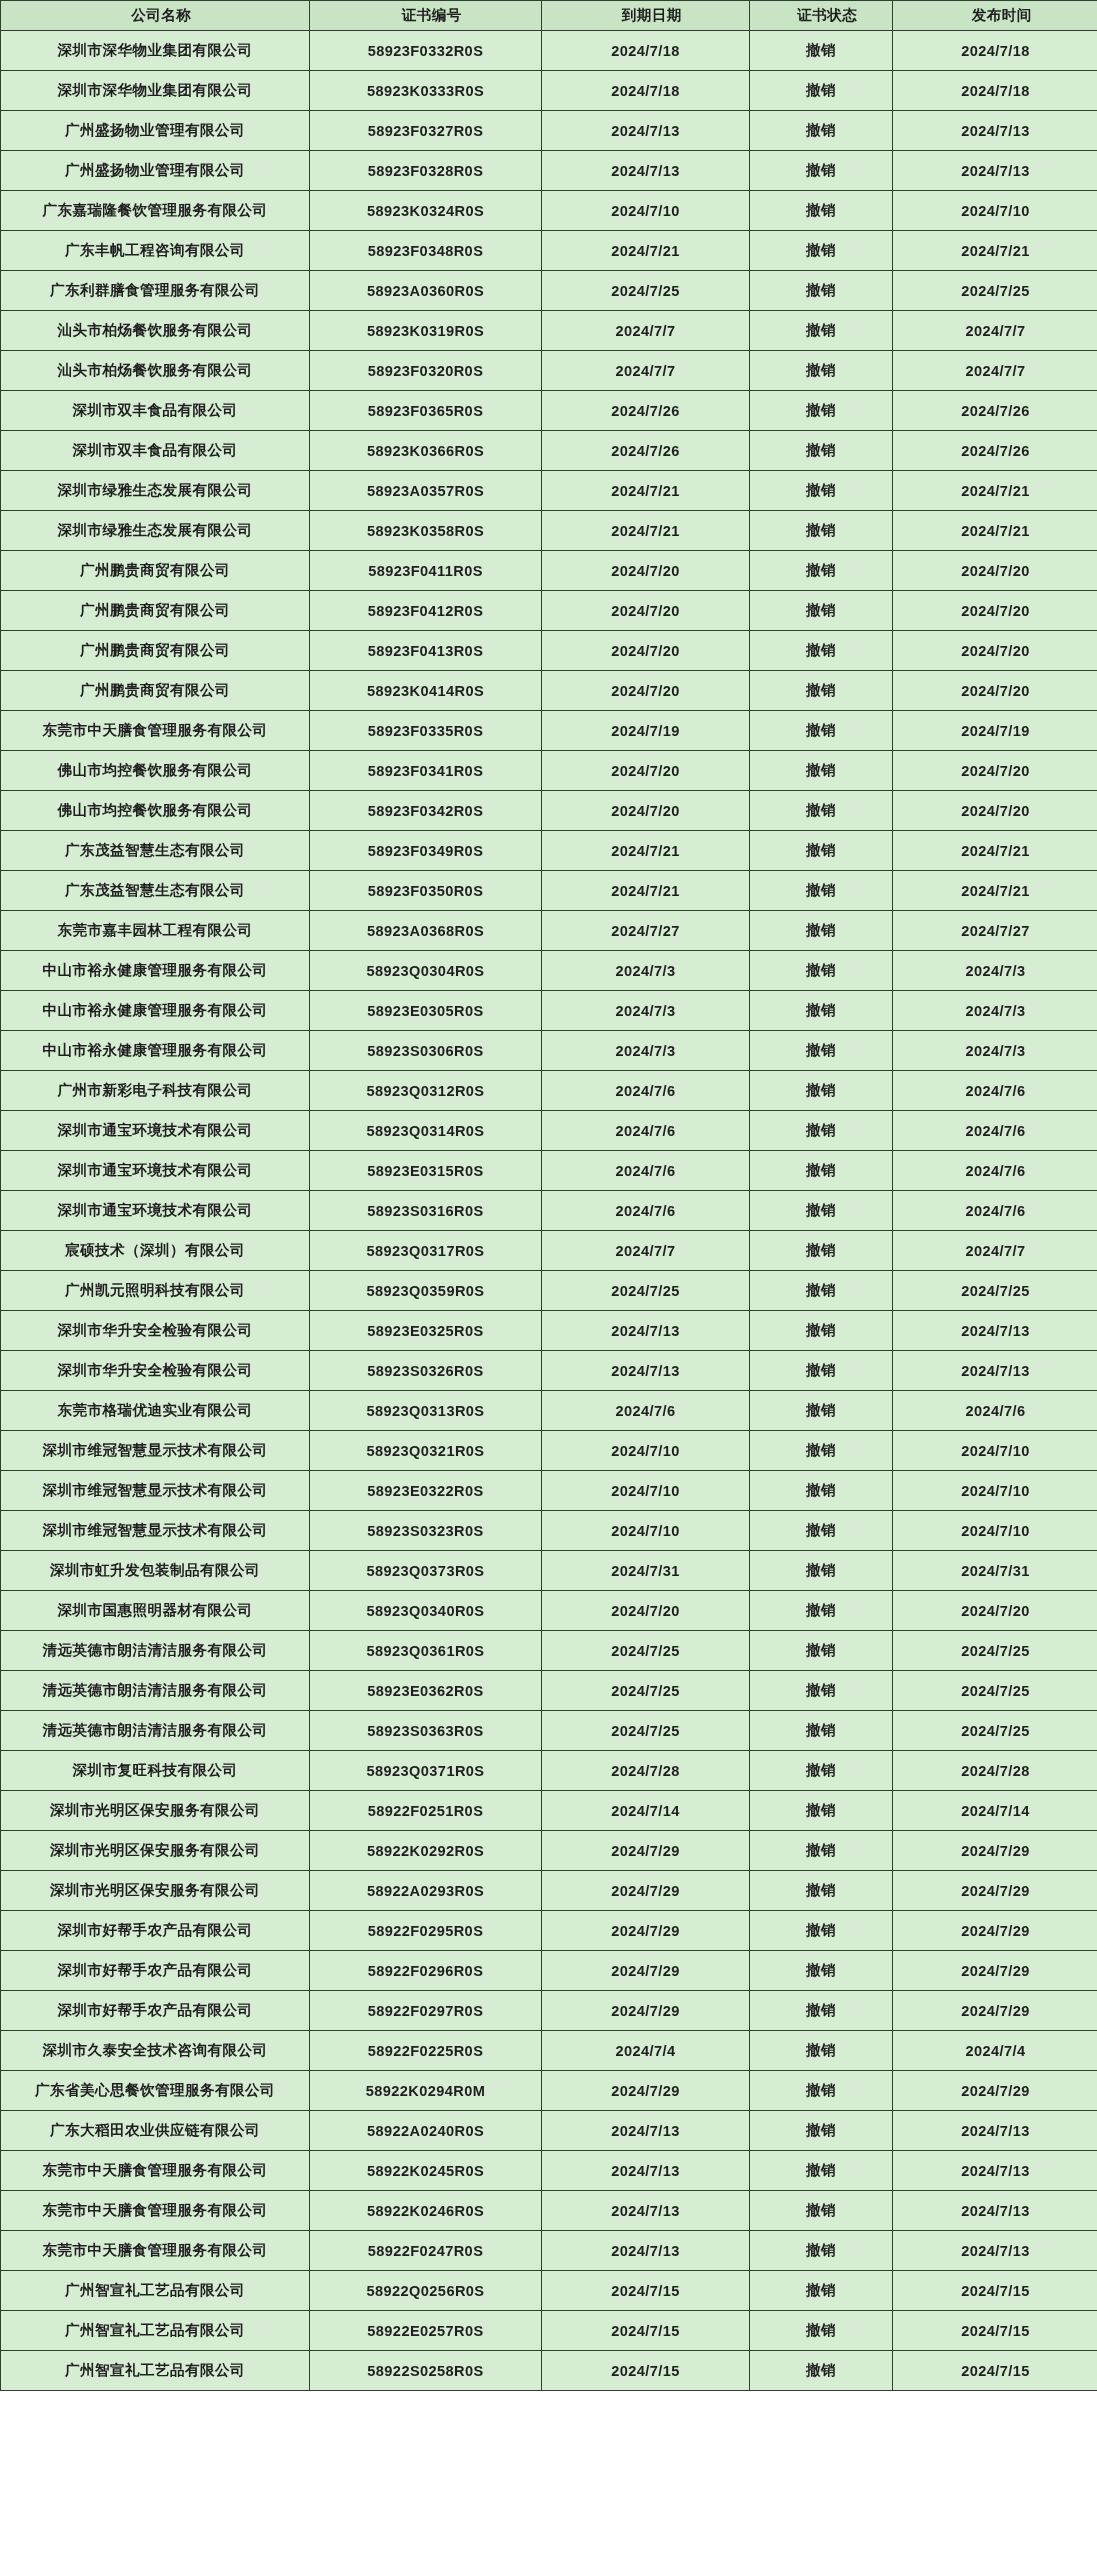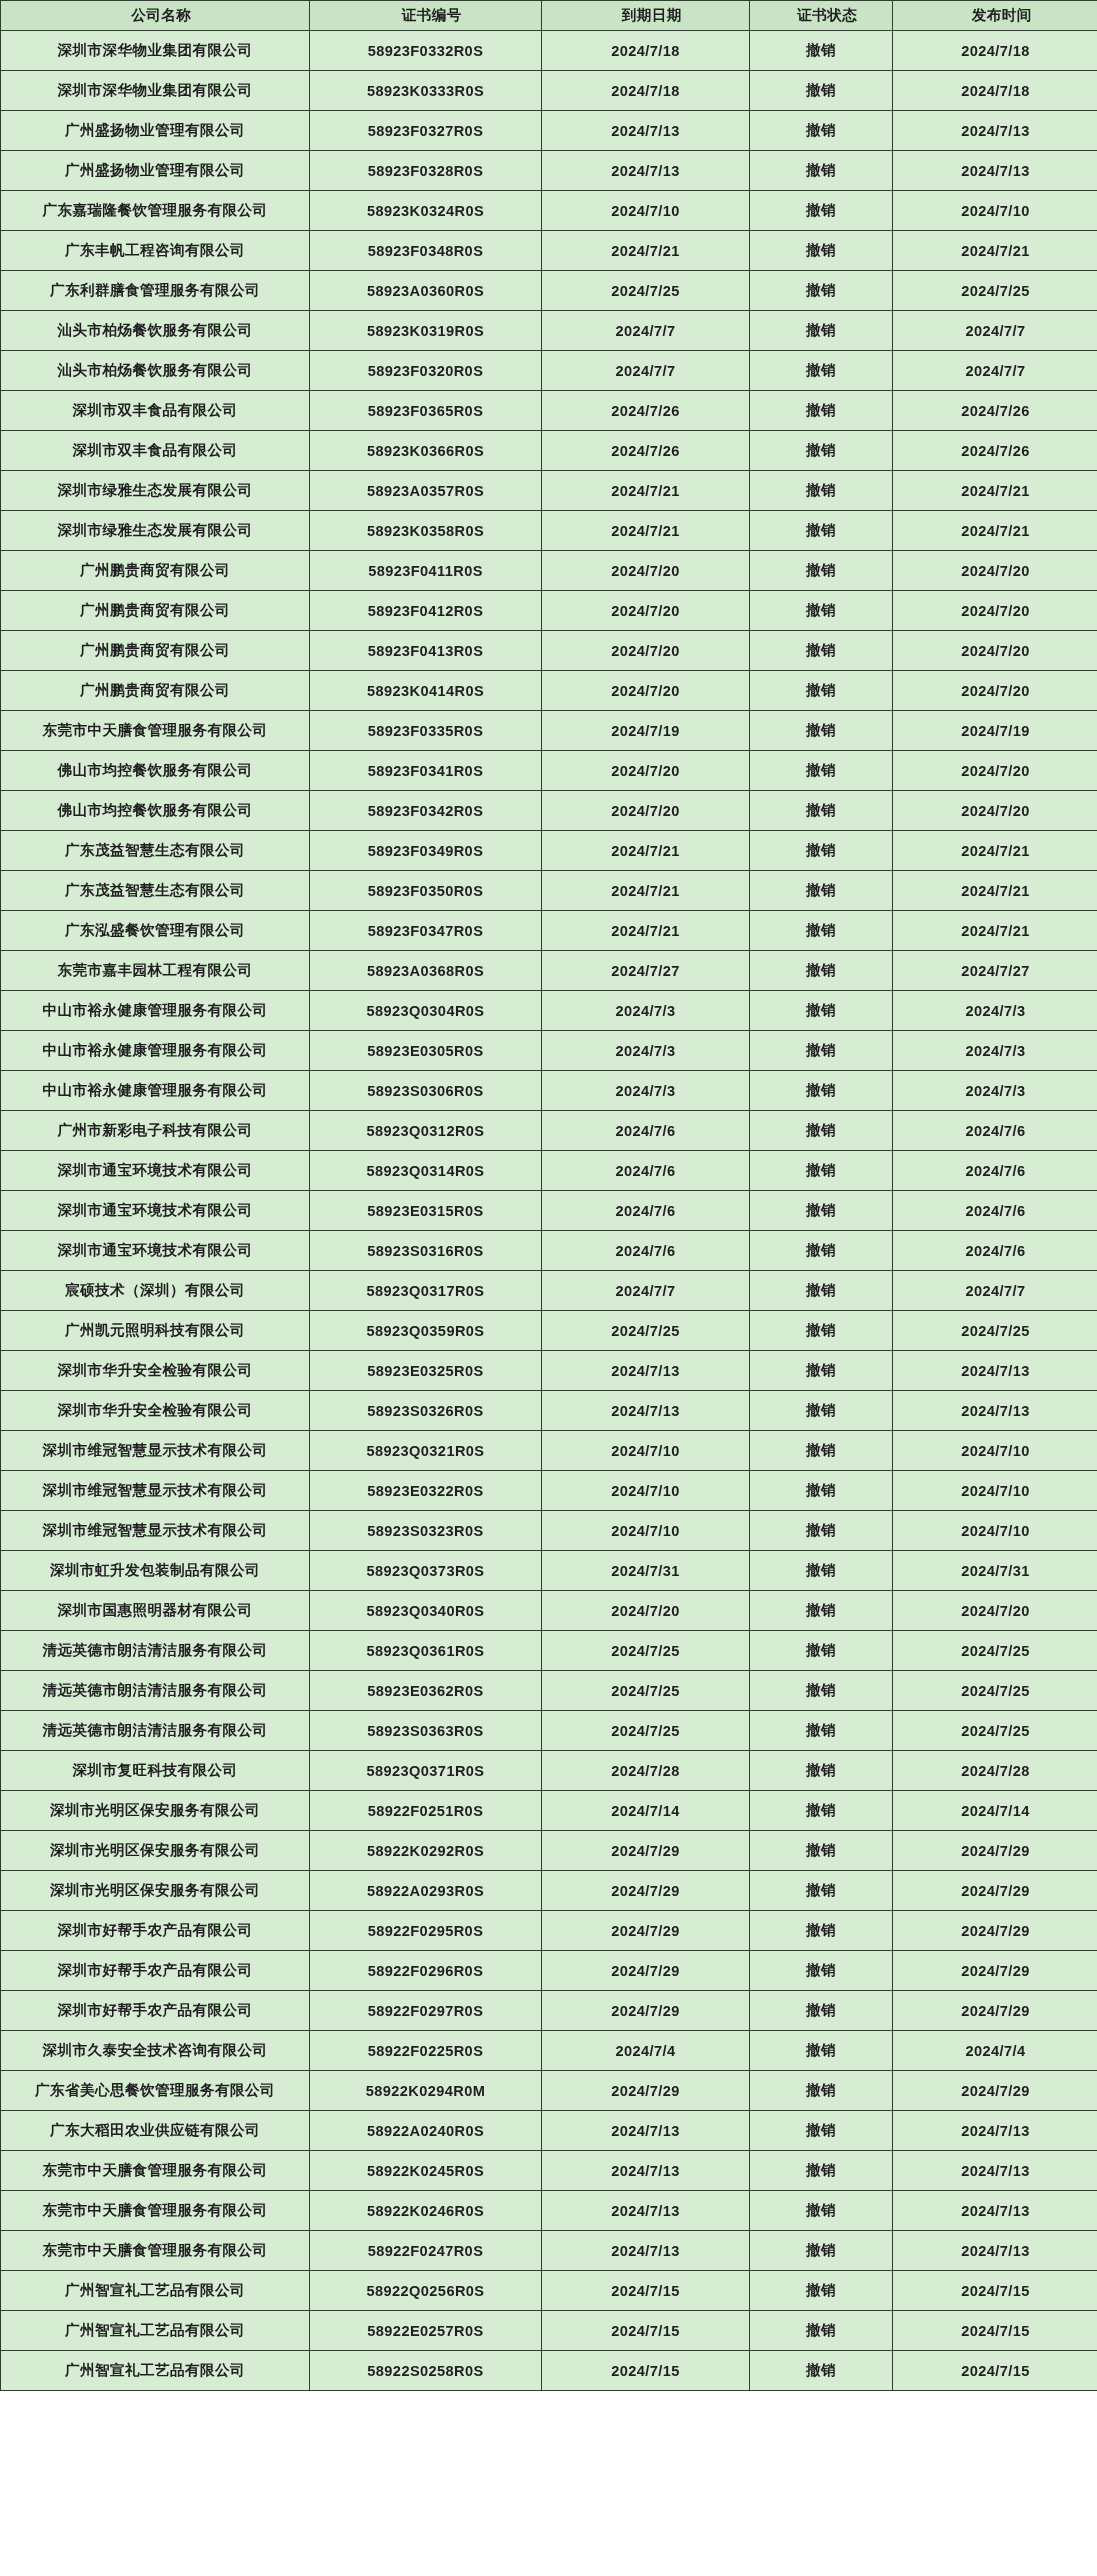--- a/index.html
+++ b/index.html
@@ -213,27 +213,20 @@
     <td data-name="publish-date-cell">2024/7/21</td>
   </tr>
       <tr data-name="table-row">
     <td data-name="company-cell">广东茂益智慧生态有限公司</td>
     <td data-name="cert-no-cell">58923F0350R0S</td>
     <td data-name="expiry-date-cell">2024/7/21</td>
     <td data-name="status-cell">撤销</td>
     <td data-name="publish-date-cell">2024/7/21</td>
   </tr>
       <tr data-name="table-row">
-    <td data-name="company-cell">广东泓盛餐饮管理有限公司</td>
-    <td data-name="cert-no-cell">58923F0347R0S</td>
-    <td data-name="expiry-date-cell">2024/7/21</td>
-    <td data-name="status-cell">撤销</td>
-    <td data-name="publish-date-cell">2024/7/21</td>
-  </tr>
-      <tr data-name="table-row">
     <td data-name="company-cell">东莞市嘉丰园林工程有限公司</td>
     <td data-name="cert-no-cell">58923A0368R0S</td>
     <td data-name="expiry-date-cell">2024/7/27</td>
     <td data-name="status-cell">撤销</td>
     <td data-name="publish-date-cell">2024/7/27</td>
   </tr>
       <tr data-name="table-row">
     <td data-name="company-cell">中山市裕永健康管理服务有限公司</td>
     <td data-name="cert-no-cell">58923Q0304R0S</td>
     <td data-name="expiry-date-cell">2024/7/3</td>
@@ -302,20 +295,27 @@
     <td data-name="expiry-date-cell">2024/7/13</td>
     <td data-name="status-cell">撤销</td>
     <td data-name="publish-date-cell">2024/7/13</td>
   </tr>
       <tr data-name="table-row">
     <td data-name="company-cell">深圳市华升安全检验有限公司</td>
     <td data-name="cert-no-cell">58923S0326R0S</td>
     <td data-name="expiry-date-cell">2024/7/13</td>
     <td data-name="status-cell">撤销</td>
     <td data-name="publish-date-cell">2024/7/13</td>
+  </tr>
+      <tr data-name="table-row">
+    <td data-name="company-cell">东莞市格瑞优迪实业有限公司</td>
+    <td data-name="cert-no-cell">58923Q0313R0S</td>
+    <td data-name="expiry-date-cell">2024/7/6</td>
+    <td data-name="status-cell">撤销</td>
+    <td data-name="publish-date-cell">2024/7/6</td>
   </tr>
       <tr data-name="table-row">
     <td data-name="company-cell">深圳市维冠智慧显示技术有限公司</td>
     <td data-name="cert-no-cell">58923Q0321R0S</td>
     <td data-name="expiry-date-cell">2024/7/10</td>
     <td data-name="status-cell">撤销</td>
     <td data-name="publish-date-cell">2024/7/10</td>
   </tr>
       <tr data-name="table-row">
     <td data-name="company-cell">深圳市维冠智慧显示技术有限公司</td>

